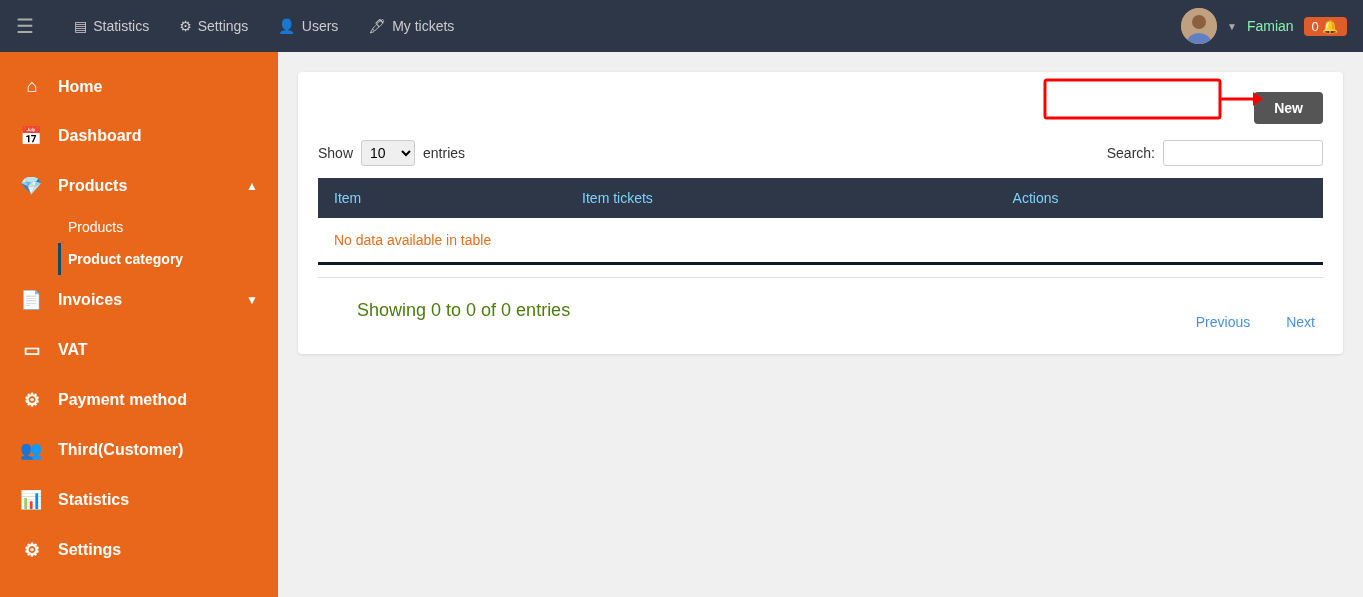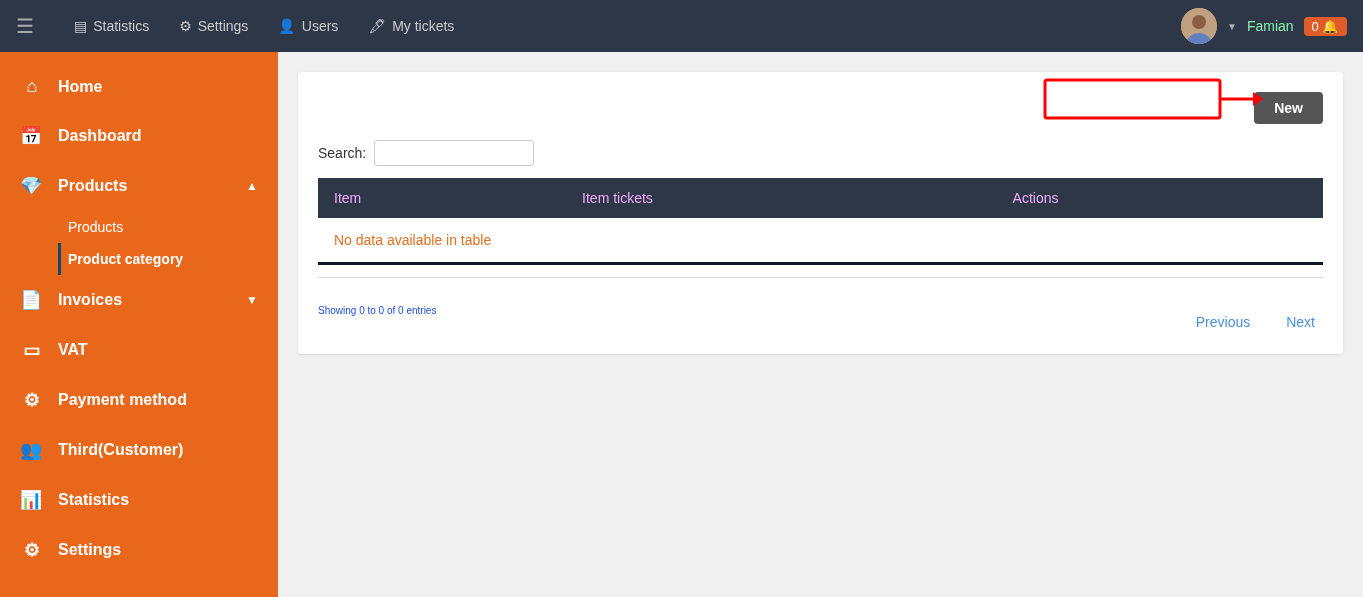--- a/index.html
+++ b/index.html
@@ -168,21 +168,21 @@
       width: 160px;
     }
 
     
     .data-table {
       width: 100%;
       border-collapse: collapse;
     }
     .data-table thead tr {
       background: #2d3748;
-      color: #f0abfc;
+      color: #7dd3fc;
     }
     .data-table thead th {
       padding: 12px 16px;
       text-align: left;
       font-weight: normal;
       font-size: 14px;
     }
     .data-table tbody tr td {
       padding: 14px 16px;
       color: #e07020;
@@ -192,21 +192,21 @@
 
     
     .pagination-row {
       display: flex;
       justify-content: space-between;
       align-items: center;
       margin-top: 12px;
       padding-top: 8px;
       border-top: 1px solid #ddd;
     }
-    .showing-text { color: #1d4ed8; font-size: 10px; }
+    .showing-text { color: #4d7c0f; font-size: 18px; margin-left: 39px; }
     .pagination-btns { display: flex; gap: 20px; margin-top: 24px; }
     .page-btn {
       background: none;
       border: none;
       color: #4a90d9;
       cursor: pointer;
       font-size: 14px;
       padding: 4px 8px;
     }
 
@@ -321,20 +321,30 @@
           <rect x="2" y="18" width="175" height="38" fill="none" stroke="red" stroke-width="3" rx="2"></rect>
 
           <line x1="177" y1="37" x2="210" y2="37" stroke="red" stroke-width="3"></line>
 
           <polygon points="210,30 220,37 210,44" fill="red"></polygon>
         </svg>
         <button class="new-btn">New</button>
       </div>
 
       <div class="show-row">
+        <div class="left">
+          <span>Show</span>
+          <select>
+            <option>10</option>
+            <option>25</option>
+            <option>50</option>
+            <option>100</option>
+          </select>
+          <span>entries</span>
+        </div>
         <div class="right">
           <label>Search:</label>
           <input type="text" value="" style="">
         </div>
       </div>
 
       <table class="data-table">
         <thead>
           <tr>
             <th>Item</th>

